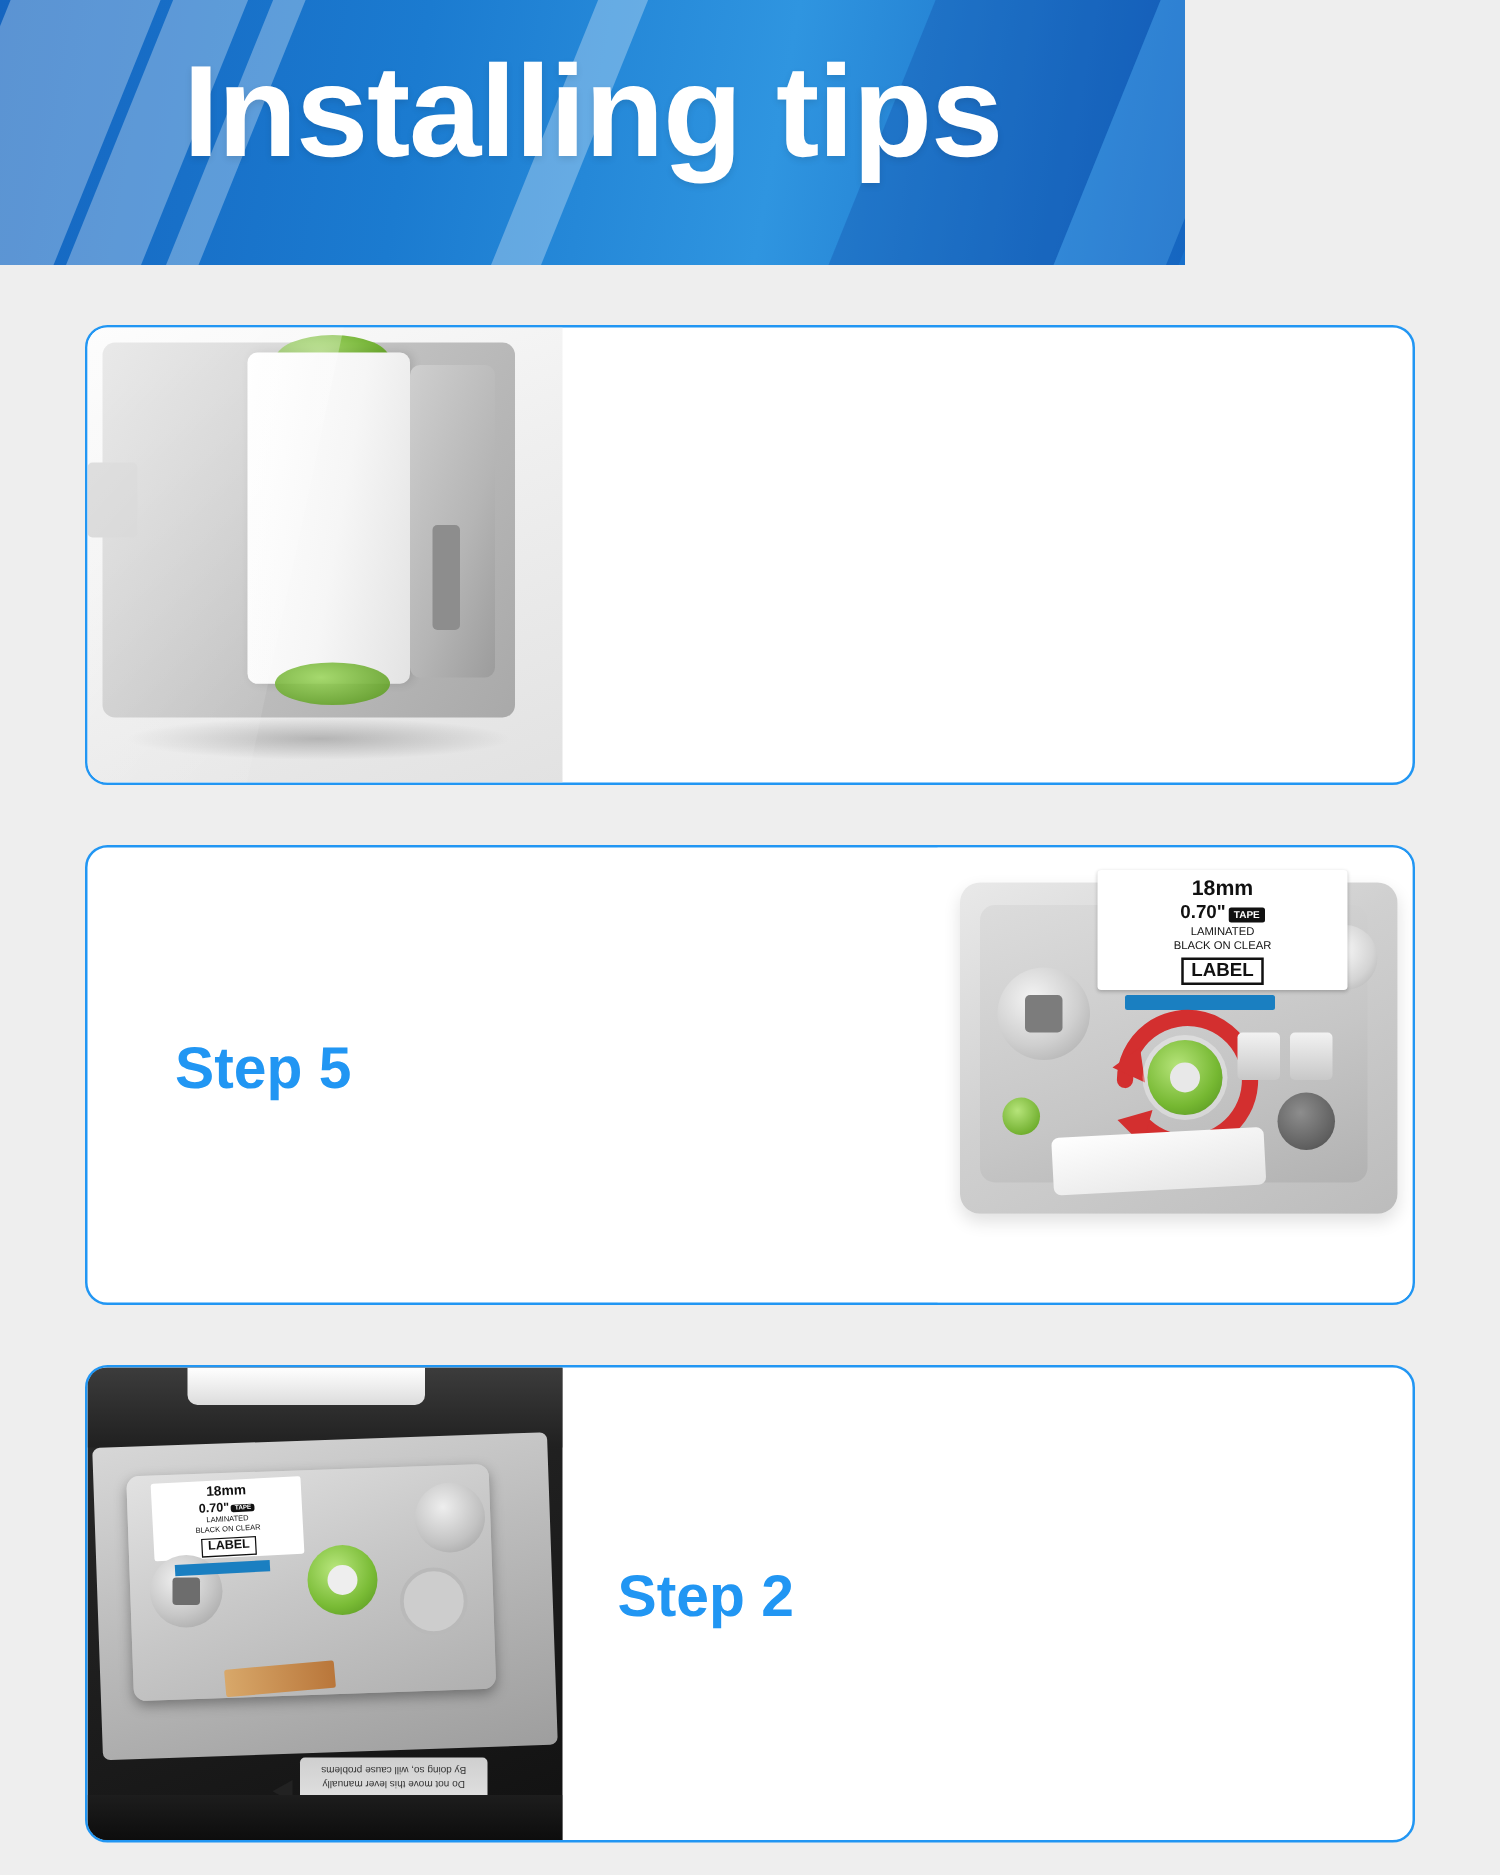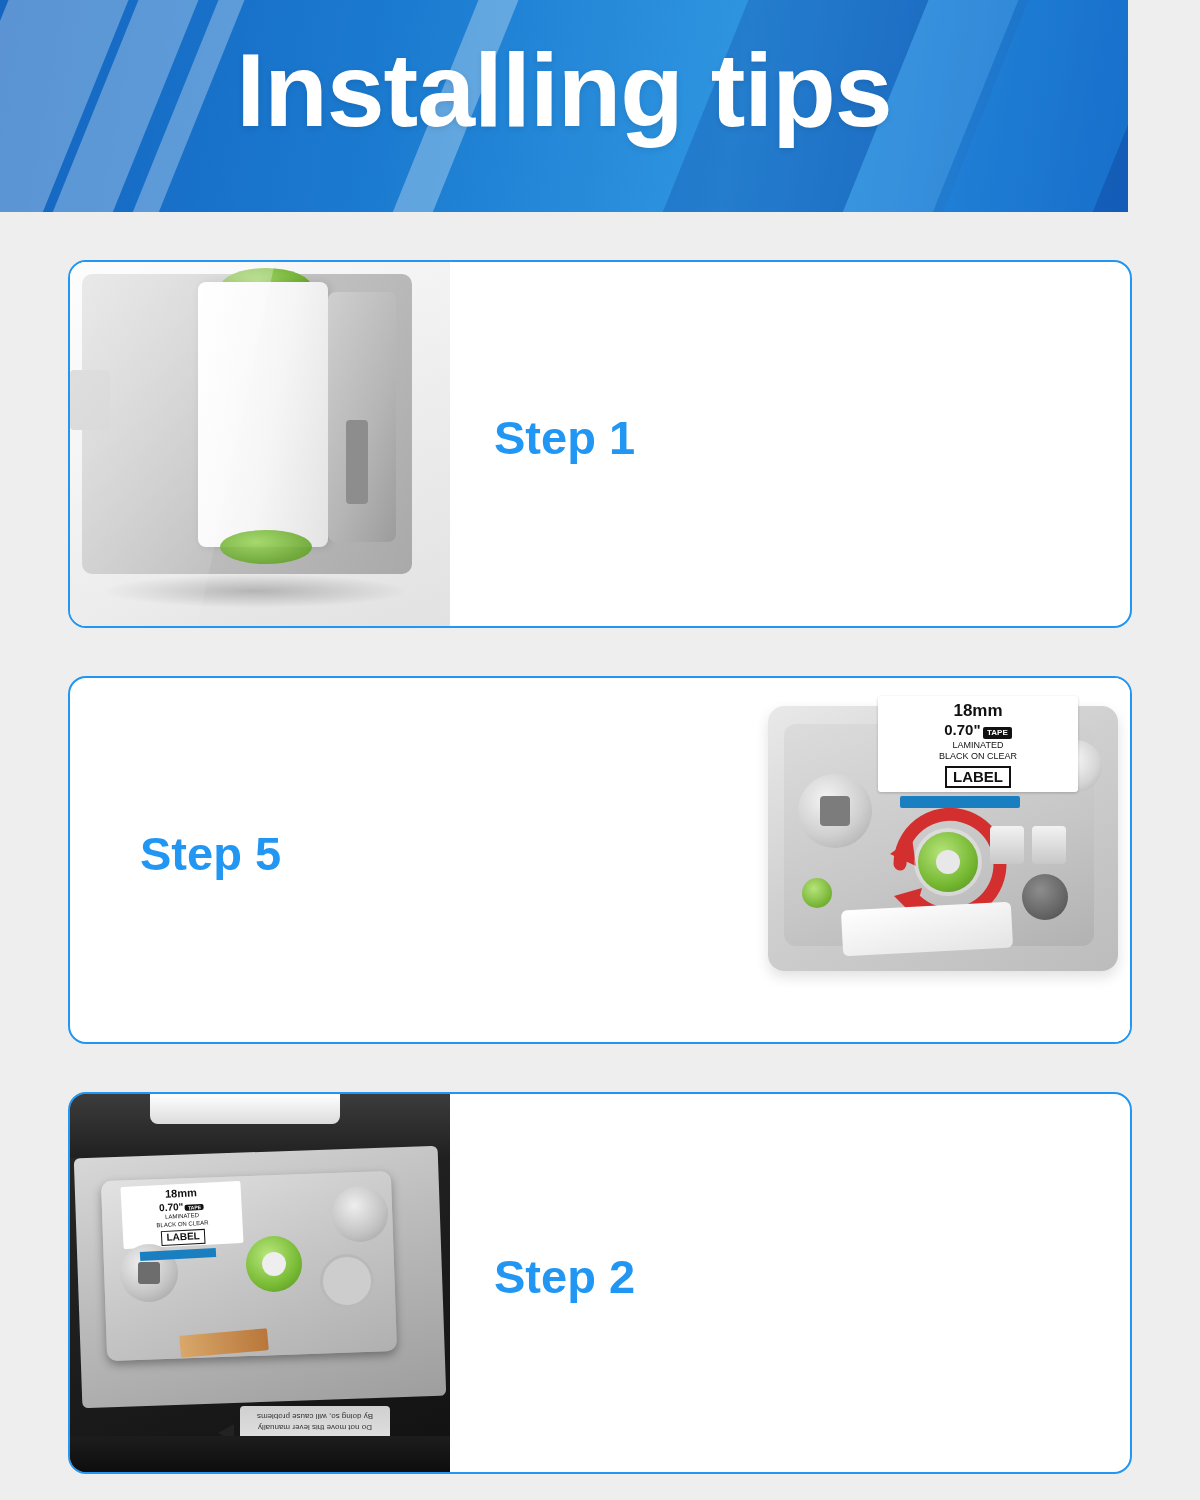--- a/index.html
+++ b/index.html
@@ -10,21 +10,21 @@
     width: 1200px;
     height: 1500px;
     background: #eeeeee;
     font-family: "Liberation Sans", sans-serif;
     overflow: hidden;
   }
 
   
   .banner {
     position: relative;
-    width: 1128px;
+    width: 948px;
     height: 212px;
     background: linear-gradient(100deg, #1565c0 0%, #1b7bd0 35%, #2f95e0 65%, #1565c0 100%);
     overflow: hidden;
   }
   .banner .stripe {
     position: absolute;
     top: -80px;
     height: 400px;
     transform: skewX(-22deg);
     opacity: .30;
@@ -484,21 +484,20 @@
       <div class="notch"></div>
       <div class="green-hub"></div>
       <div class="white-roll"></div>
       <div class="green-hub2"></div>
       <div class="arm"></div>
       <div class="arm-slot"></div>
       <div class="shadow"></div>
       <div class="hilite"></div>
     </div>
     <div class="text">
-      <p class="step-title">Step 1</p>
     </div>
   </div>
 
   <div class="card card-2">
     <div class="photo ph2 right">
       <div class="cass"></div>
       <div class="cass-inner"></div>
       <div class="right-ring"></div>
 
       <div class="label-tag">

